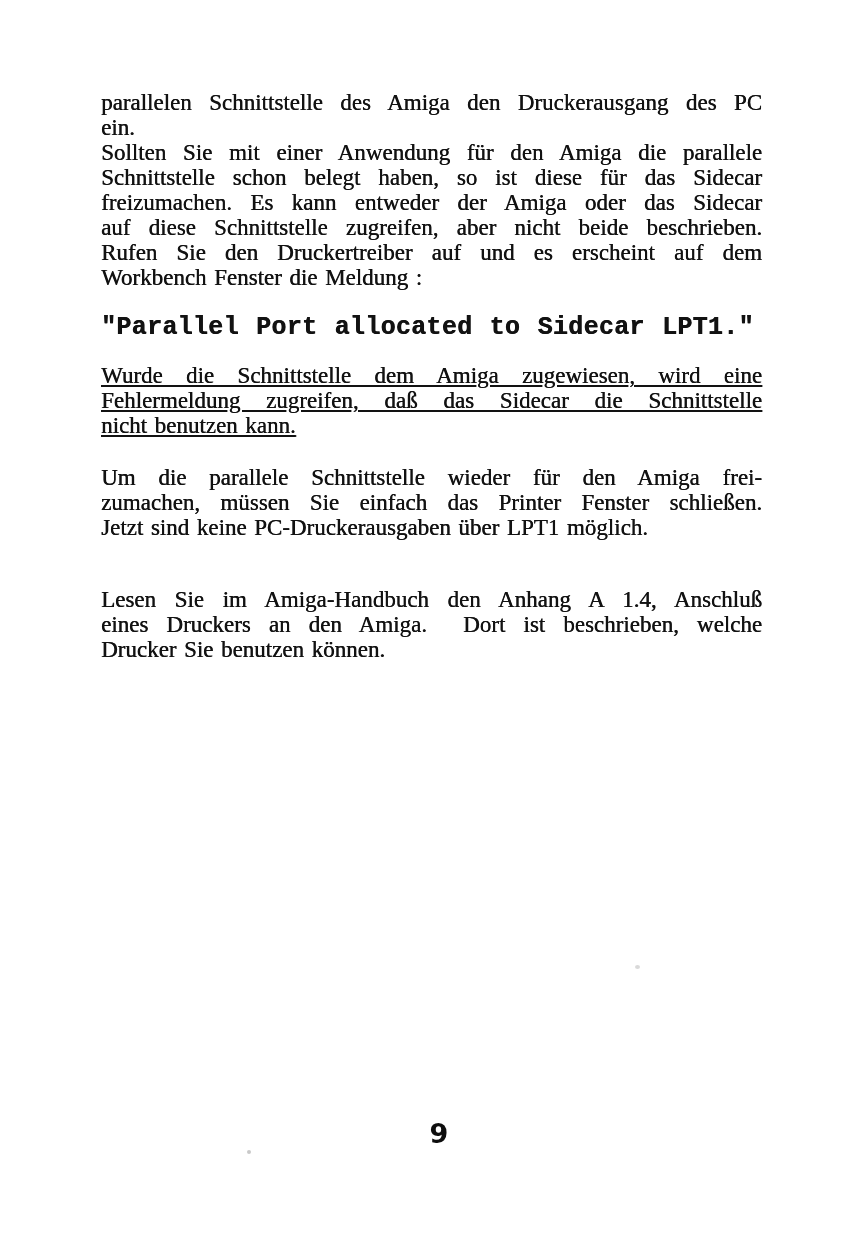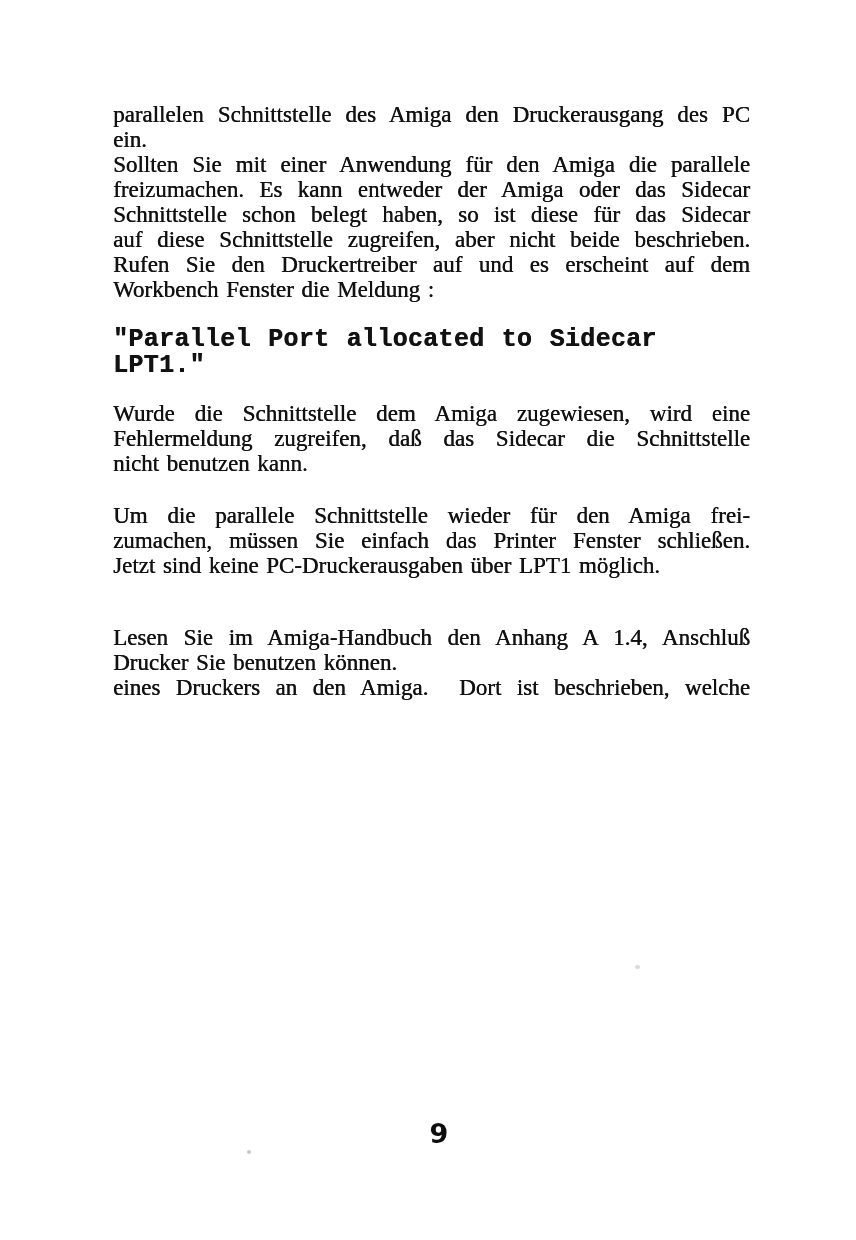--- a/index.html
+++ b/index.html
@@ -26,33 +26,33 @@
     text-shadow: 0.4px 0 0 currentColor;
   }
   .line.j {
     text-align: justify;
     text-align-last: justify;
   }
   .line:not(.j) {
     word-spacing: 0.08em;
   }
 
-  section { margin: 12px; }
+  section { margin: 0; }
 
   .sec-quote { margin-top: 25px; }
   .sec-quote .line {
     font-family: "Liberation Mono", monospace;
     font-weight: bold;
     font-size: 25px;
     line-height: 26px;
     letter-spacing: 0.3px;
     text-shadow: 0.5px 0 0 currentColor;
   }
 
-  .sec-p2 { margin-top: 22px; }
+  .sec-p2 { margin-top: 22px; text-decoration: underline; }
   .sec-p3 { margin-top: 27px; }
   .sec-p4 { margin-top: 47px; }
 
   .page-number {
     position: absolute;
     left: 0;
     top: 1119px;
     width: 856px;
     text-align: center;
     transform: translateX(11px);
@@ -68,42 +68,42 @@
   .speck-2 { left: 247px; top: 1150px; width: 4px; height: 4px; background: #c9c9c9; }
 </style>
 </head>
 <body>
 
 <main class="text-block">
   <section class="sec-p1">
       <div class="line j">parallelen Schnittstelle des Amiga den Druckerausgang des PC</div>
       <div class="line">ein.</div>
       <div class="line j">Sollten Sie mit einer Anwendung für den Amiga die parallele</div>
+      <div class="line j">Schnittstelle schon belegt haben, so ist diese für das Sidecar</div>
       <div class="line j">freizumachen. Es kann entweder der Amiga oder das Sidecar</div>
-      <div class="line j">Schnittstelle schon belegt haben, so ist diese für das Sidecar</div>
       <div class="line j">auf diese Schnittstelle zugreifen, aber nicht beide beschrieben.</div>
       <div class="line j">Rufen Sie den Druckertreiber auf und es erscheint auf dem</div>
       <div class="line">Workbench Fenster die Meldung :</div>
     </section>
   <section class="sec-quote">
       <div class="line">"Parallel Port allocated to Sidecar LPT1."</div>
     </section>
   <section class="sec-p2">
       <div class="line j">Wurde die Schnittstelle dem Amiga zugewiesen, wird eine</div>
       <div class="line j">Fehlermeldung zugreifen, daß das Sidecar die Schnittstelle</div>
       <div class="line">nicht benutzen kann.</div>
     </section>
   <section class="sec-p3">
       <div class="line j">Um die parallele Schnittstelle wieder für den Amiga frei-</div>
       <div class="line j">zumachen, müssen Sie einfach das Printer Fenster schließen.</div>
       <div class="line">Jetzt sind keine PC-Druckerausgaben über LPT1 möglich.</div>
     </section>
   <section class="sec-p4">
       <div class="line j">Lesen Sie im Amiga-Handbuch den Anhang A 1.4, Anschluß</div>
+      <div class="line j">eines Druckers an den Amiga.&nbsp; Dort ist beschrieben, welche</div>
       <div class="line">Drucker Sie benutzen können.</div>
-      <div class="line j">eines Druckers an den Amiga.&nbsp; Dort ist beschrieben, welche</div>
     </section>
 </main>
 
 <div class="page-number">9</div>
 
 <div class="speck speck-1"></div>
 <div class="speck speck-2"></div>
 
 </body></html>

